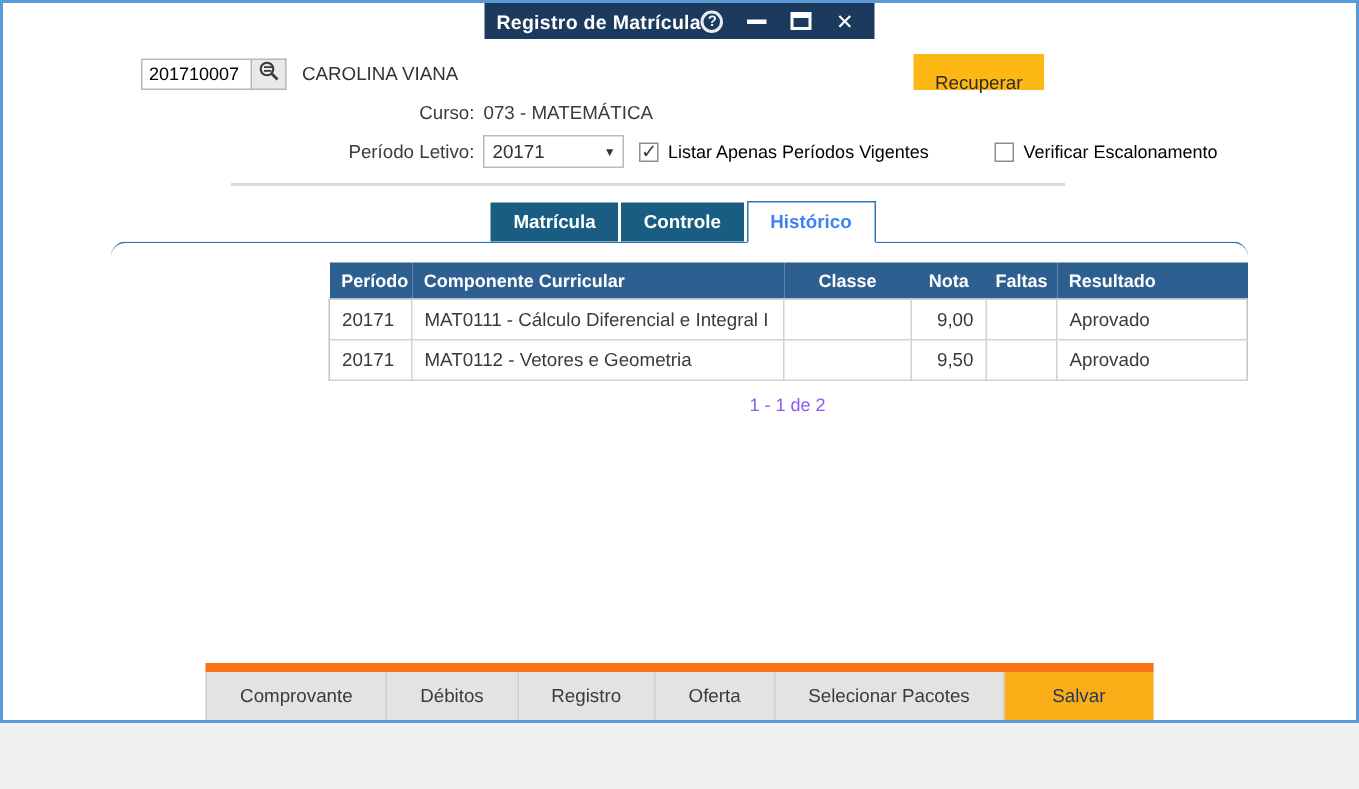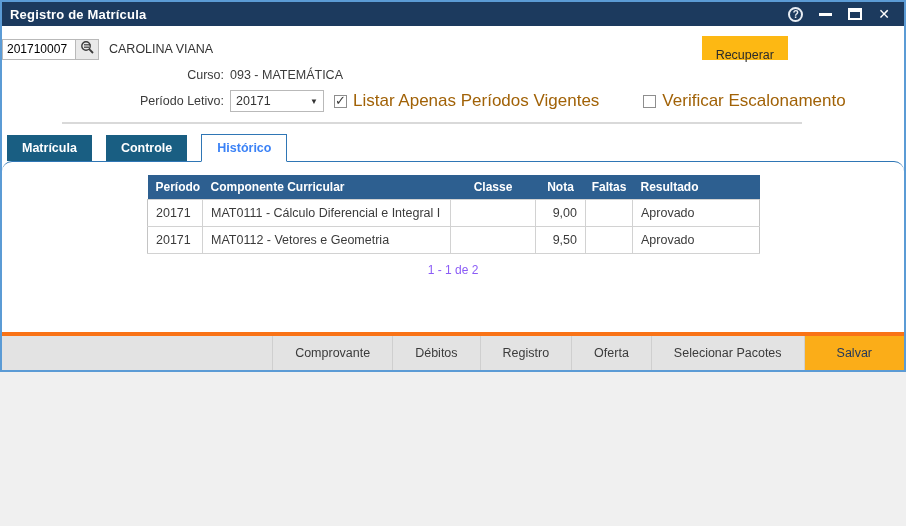--- a/index.html
+++ b/index.html
@@ -1,17 +1,17 @@
 <!DOCTYPE html>
 <html><head>
 <meta charset="utf-8">
 <style>
   html,body{margin:0;padding:0;background:#f0f0f0;font-family:"Liberation Sans","DejaVu Sans",sans-serif;}
   *{box-sizing:border-box;}
-  .window{width:906px;height:372px;background:#ffffff;border:2px solid #5b9bd5;display:flex;flex-direction:column;overflow:hidden;}
+  .window{width:906px;height:482px;background:#ffffff;border:2px solid #5b9bd5;display:flex;flex-direction:column;overflow:hidden;align-items:center;}
 
   
   .titlebar{height:24px;background:#1c3a5e;display:flex;align-items:center;padding:0 8px;flex:0 0 auto;}
   .titlebar .title{color:#ffffff;font-size:13px;font-weight:700;letter-spacing:.2px;}
   .titlebar .spacer{flex:1;}
   .tb-controls{display:flex;align-items:center;gap:16px;padding-right:6px;}
   .help-circle{width:15px;height:15px;border:2px solid #e8edf3;border-radius:50%;color:#e8edf3;
     font-size:10px;font-weight:700;display:flex;align-items:center;justify-content:center;cursor:pointer;}
   .min-bar{width:13px;height:3px;background:#ffffff;display:inline-block;cursor:pointer;}
   .restore-box{width:14px;height:12px;border:2px solid #ffffff;border-top:4px solid #ffffff;display:inline-block;cursor:pointer;}
@@ -27,46 +27,46 @@
     display:flex;align-items:center;justify-content:center;cursor:pointer;padding:0;}
   .student-name{margin-left:10px;color:#333;font-size:12.5px;}
   .btn-amber{background:#fdb813;color:#2b2b2b;border:none;font-size:12.5px;padding:12px 14px;height:23px;cursor:pointer;font-family:inherit;}
   .recuperar{position:absolute;top:10px;right:116px;}
   .select-box{width:94px;height:22px;border:1px solid #b9b9b9;background:#fff;display:flex;align-items:center;
     padding:0 5px;font-size:12.5px;color:#333;cursor:pointer;}
   .select-box .caret{margin-left:auto;font-size:8px;color:#333;}
   .chk-wrap{display:flex;align-items:center;margin-left:10px;cursor:pointer;}
   .chk{width:13px;height:13px;border:1px solid #8e8e8e;background:#fff;margin-right:6px;position:relative;flex:0 0 auto;}
   .chk.checked::after{content:"\2713";position:absolute;left:0px;top:-3px;font-size:13px;font-weight:700;color:#3a3a3a;}
-  .chk-label{font-size:17px;color:#a16207;}
+  .chk-label{font-size:12px;color:#000000;}
   .chk-wrap.second{margin-left:44px;}
   .form-sep{height:2px;background:#d9d9d9;margin:8px 102px 0 60px;}
 
   
-  .tabstrip{height:33px;display:flex;align-items:flex-end;padding-left:5px;gap:14px;flex:0 0 auto;}
+  .tabstrip{height:33px;display:flex;align-items:flex-end;padding-left:5px;gap:2px;flex:0 0 auto;}
   .tab{height:26px;padding:0 15px;display:flex;align-items:center;background:#195e82;color:#ffffff;
     font-size:12.5px;font-weight:700;cursor:pointer;}
   .tab.active{background:#ffffff;color:#3b82f6;border:1px solid #2f76b5;border-bottom:1px solid #ffffff;
     height:28px;margin-bottom:-1px;position:relative;z-index:2;font-weight:700;}
 
   
   .content{flex:1;background:#ffffff;border-top:1px solid #2f76b5;padding-top:13px;position:relative;z-index:1;border-radius:10px;}
   table.grid{border-collapse:collapse;margin-left:145px;table-layout:fixed;width:612px;}
   table.grid col.c-periodo{width:55px;} table.grid col.c-comp{width:248px;} table.grid col.c-classe{width:85px;}
   table.grid col.c-nota{width:50px;} table.grid col.c-faltas{width:47px;} table.grid col.c-result{width:127px;}
   table.grid th{background:#2d5f90;color:#ffffff;font-size:12px;font-weight:700;height:24px;padding:0 8px;text-align:left;white-space:nowrap;}
   table.grid th.center{text-align:center;padding:0 2px;}
   table.grid td{border:1px solid #d2d2d2;height:27px;font-size:12.5px;color:#3b3b3b;padding:0 8px;background:#fff;white-space:nowrap;overflow:hidden;}
   table.grid td.num{text-align:right;}
   table.grid tr td:first-child{border-left:1px solid #c4c4c4;}
   table.grid tr td:last-child{border-right:1px solid #c4c4c4;}
   .pager{width:612px;margin-left:145px;text-align:center;color:#8b5cf6;font-size:12px;margin-top:9px;}
 
   
-  .footer{height:38px;background:#e3e3e3;border-top:4px solid #f97316;display:flex;justify-content:flex-end;flex:0 0 auto;}
+  .footer{height:38px;background:#e3e3e3;border-top:6px solid #f97316;display:flex;justify-content:flex-end;flex:0 0 auto;}
   .fbtn{height:100%;display:flex;align-items:center;padding:0 22px;font-size:12.5px;color:#3b3b3b;
     background:#e3e3e3;border:none;border-left:1px solid #cfcfcf;cursor:pointer;font-family:inherit;}
   .fbtn.salvar{background:#fbad18;color:#23395b;border-left:1px solid #cfcfcf;padding:0 32px;}
 </style>
 </head>
 <body>
 
 <div class="window">
 
   <div class="titlebar">
@@ -92,21 +92,21 @@
             <line x1="4" y1="7.2" x2="9" y2="7.2" stroke="#3a3a3a" stroke-width="1.2"></line>
           </svg>
         </span>
       </button>
       <span class="student-name">CAROLINA VIANA</span>
       <button class="btn-amber recuperar">Recuperar</button>
     </div>
 
     <div class="frow">
       <span class="flabel">Curso:</span>
-      <span class="fvalue">093 - MATEMÁTICA</span>
+      <span class="fvalue">073 - MATEMÁTICA</span>
     </div>
 
     <div class="frow">
       <span class="flabel">Período Letivo:</span>
       <div class="select-box">
         <span>20171</span>
         <span class="caret">▼</span>
       </div>
       <div class="chk-wrap">
         <span class="chk checked"></span>

